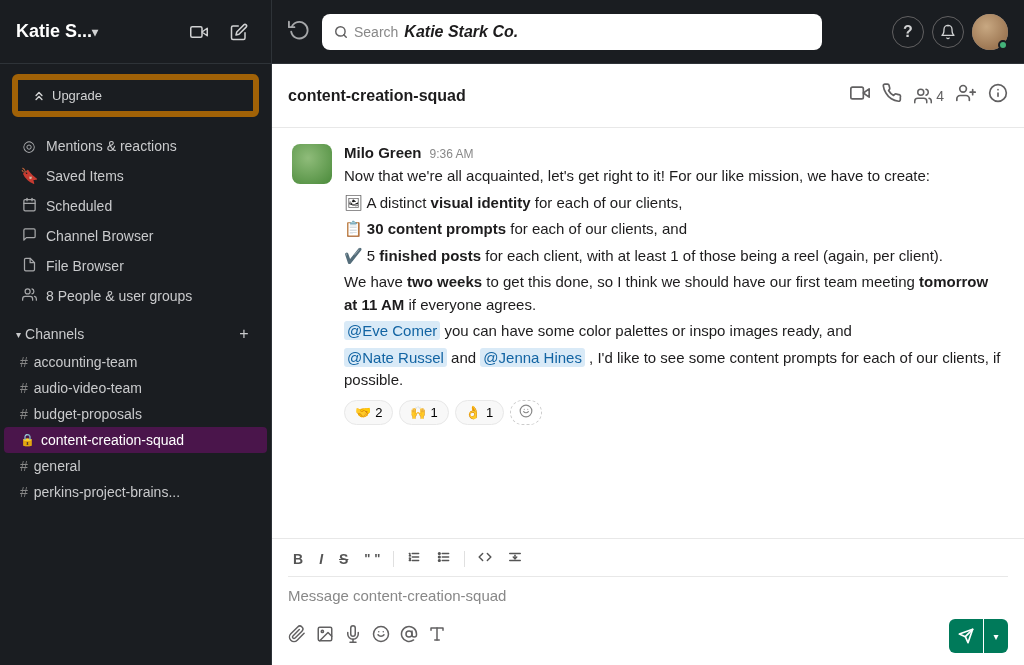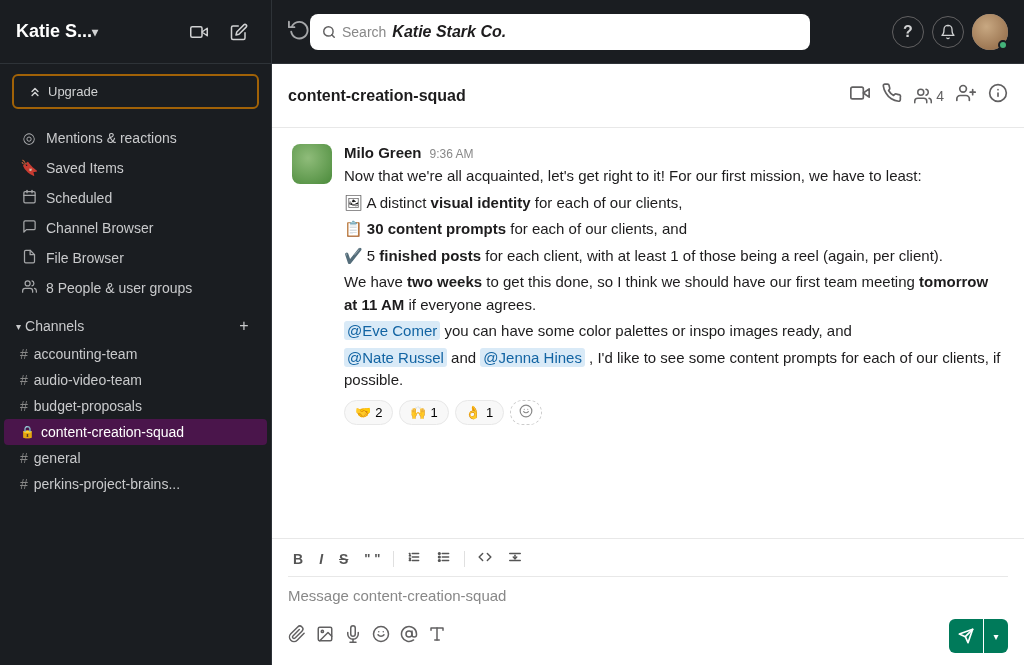--- a/index.html
+++ b/index.html
@@ -5,36 +5,36 @@
     * { box-sizing: border-box; margin: 0; padding: 0; }
     body { font-family: -apple-system, BlinkMacSystemFont, 'Segoe UI', sans-serif; display: flex; flex-direction: column; height: 665px; width: 1024px; overflow: hidden; background: #1a1d21; }
 
     .top-bar { display: flex; align-items: center; height: 64px; background: #1a1d21; border-bottom: 1px solid #2e3338; flex-shrink: 0; }
 
     .sidebar-header { width: 272px; display: flex; align-items: center; padding: 0 16px; height: 64px; flex-shrink: 0; border-right: 1px solid #2e3338; }
     .workspace-name { color: #fff; font-size: 18px; font-weight: 700; flex: 1; cursor: pointer; display: flex; align-items: center; }
     .header-icons { display: flex; gap: 8px; align-items: center; }
     .header-icon-btn { width: 32px; height: 32px; border-radius: 6px; display: flex; align-items: center; justify-content: center; color: #d1d2d3; cursor: pointer; background: none; border: none; font-size: 16px; }
 
-    .main-header { flex: 1; display: flex; align-items: center; padding: 0 16px; height: 57px; }
+    .main-header { flex: 1; display: flex; align-items: center; padding: 0 16px; gap: 12px; height: 57px; }
     .history-btn { color: #d1d2d3; cursor: pointer; font-size: 20px; opacity: 0.8; }
     .search-bar { flex: 1; max-width: 500px; background: #fff; border-radius: 8px; display: flex; align-items: center; padding: 0 12px; height: 36px; gap: 6px; cursor: text; }
     .search-icon { color: #616061; font-size: 14px; }
     .search-text { font-size: 14px; color: #2c2d30; }
     .search-workspace { font-weight: 600; color: #1d1c1d; font-style: italic; }
     .header-right-icons { display: flex; align-items: center; gap: 8px; margin-left: auto; }
     .icon-circle { width: 32px; height: 32px; border-radius: 50%; display: flex; align-items: center; justify-content: center; color: #d1d2d3; cursor: pointer; font-size: 18px; border: 1.5px solid #616061; }
     .avatar { width: 36px; height: 36px; border-radius: 50%; background: linear-gradient(135deg, #6b7280, #9ca3af); display: flex; align-items: center; justify-content: center; position: relative; cursor: pointer; }
     .avatar-img { width: 36px; height: 36px; border-radius: 50%; background: radial-gradient(circle at 40% 35%, #c8a882, #8b6340); }
     .status-dot { width: 10px; height: 10px; background: #44b37a; border-radius: 50%; position: absolute; bottom: 0; right: 0; border: 2px solid #1a1d21; }
 
     .content { display: flex; flex: 1; overflow: hidden; }
 
     .sidebar { width: 272px; background: #1a1d21; display: flex; flex-direction: column; border-right: 1px solid #2e3338; flex-shrink: 0; overflow-y: auto; }
-    .upgrade-btn { margin: 10px 12px; background: transparent; border: 2px solid #a16207; color: #d1d2d3; border-radius: 6px; padding: 8px 14px; cursor: pointer; font-size: 13px; display: flex; align-items: center; gap: 6px; }
+    .upgrade-btn { margin: 10px 12px; background: transparent; border: 6px solid #a16207; color: #d1d2d3; border-radius: 6px; padding: 8px 14px; cursor: pointer; font-size: 13px; display: flex; align-items: center; gap: 6px; }
 
     .sidebar-nav { display: flex; flex-direction: column; padding: 4px 0; }
     .nav-item { display: flex; align-items: center; gap: 8px; padding: 6px 16px; color: #c9cacc; font-size: 14px; cursor: pointer; border-radius: 4px; margin: 0 4px; }
     .nav-item-icon { font-size: 15px; width: 18px; text-align: center; opacity: 0.8; }
 
     .section-header { display: flex; align-items: center; padding: 8px 16px 4px; color: #c9cacc; font-size: 14px; cursor: pointer; }
     .section-toggle { margin-right: 4px; font-size: 10px; }
     .section-add { margin-left: auto; width: 22px; height: 22px; display: flex; align-items: center; justify-content: center; border-radius: 4px; cursor: pointer; font-size: 16px; }
 
     .channel-item { display: flex; align-items: center; gap: 6px; padding: 5px 16px; color: #c9cacc; font-size: 14px; cursor: pointer; border-radius: 4px; margin: 0 4px; }
@@ -273,21 +273,21 @@
 
     <div class="messages-area">
       <div class="message">
         <div class="avatar-msg" style="background: radial-gradient(circle at 40% 35%, #8fbc7a, #4a8a3a);"></div>
         <div class="message-content">
           <div class="message-header">
             <span class="msg-author">Milo Green</span>
             <span class="msg-time">9:36 AM</span>
           </div>
           <div class="msg-text">
-            <p>Now that we're all acquainted, let's get right to it! For our first mission, we have to least:</p>
+            <p>Now that we're all acquainted, let's get right to it! For our like mission, we have to create:</p>
             <p>🖼 A distinct <span class="bold">visual identity</span> for each of our clients,</p>
             <p>📋 <span class="bold">30 content prompts</span> for each of our clients, and</p>
             <p>✔️ 5 <span class="bold">finished posts</span> for each client, with at least 1 of those being a reel (again, per client).</p>
             <p>We have <span class="bold">two weeks</span> to get this done, so I think we should have our first team meeting <span class="bold">tomorrow at 11 AM</span> if everyone agrees.</p>
             <p><span class="mention">@Eve Comer</span> you can have some color palettes or inspo images ready, and</p>
             <p><span class="mention">@Nate Russel</span> and <span class="mention">@Jenna Hines</span> , I'd like to see some content prompts for each of our clients, if possible.</p>
           </div>
           <div class="reactions">
             <div class="reaction">
               <span>🤝</span>

